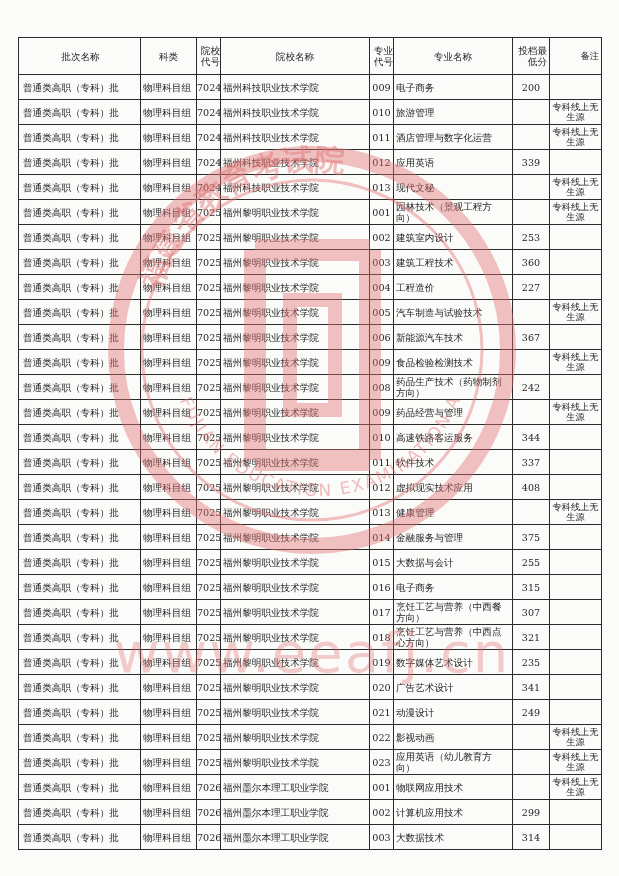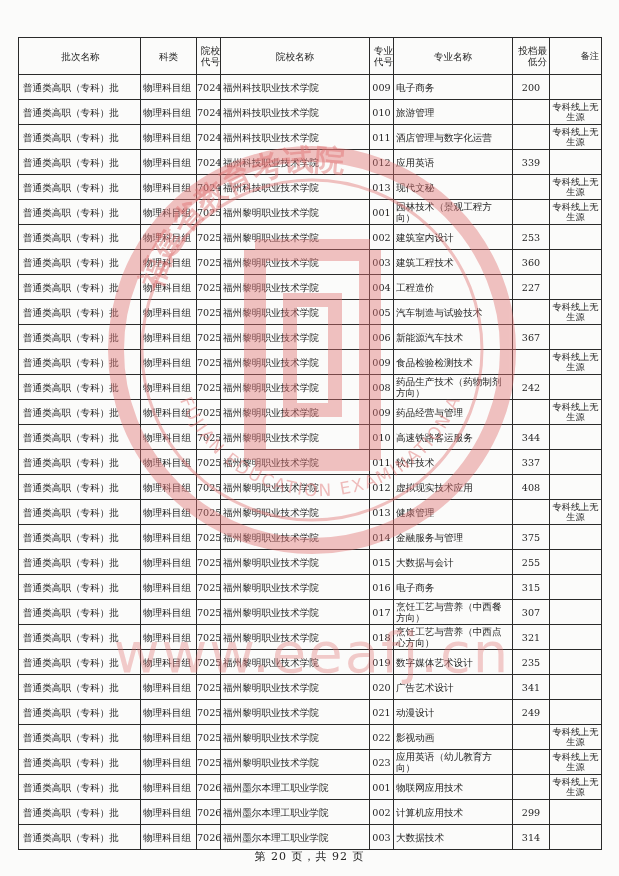--- a/index.html
+++ b/index.html
@@ -383,14 +383,13 @@
       <path d="M 255 250 L 255 460 M 255 250 L 370 250 M 370 250 L 370 460 M 255 460 L 370 460" stroke-width="22"></path>
       <path d="M 290 300 L 335 300 L 335 410 L 290 410 Z" stroke-width="14"></path>
     </g>
     <g opacity="0.45" fill="#e07070" font-family="DejaVu Sans, sans-serif">
       <text font-size="30" font-weight="bold"><textPath href="#arcTop" startOffset="8%" id="wm-seal-text">福建省教育考试院</textPath></text>
       <text font-size="17" letter-spacing="2"><textPath href="#arcBot" startOffset="0%" id="wm-seal-en">FUJIAN EDUCATION EXAMINATION AUTHORITY</textPath></text>
     </g>
     <text id="wm-url" x="312" y="672" text-anchor="middle" font-family="DejaVu Sans, sans-serif" font-size="56" fill="#e07070" opacity="0.35" letter-spacing="2">www.eeafj.cn</text>
   </svg>
 
-  <div class="footer">第 20 页，共 92 页</div>
 </div>
 
 </body></html>

